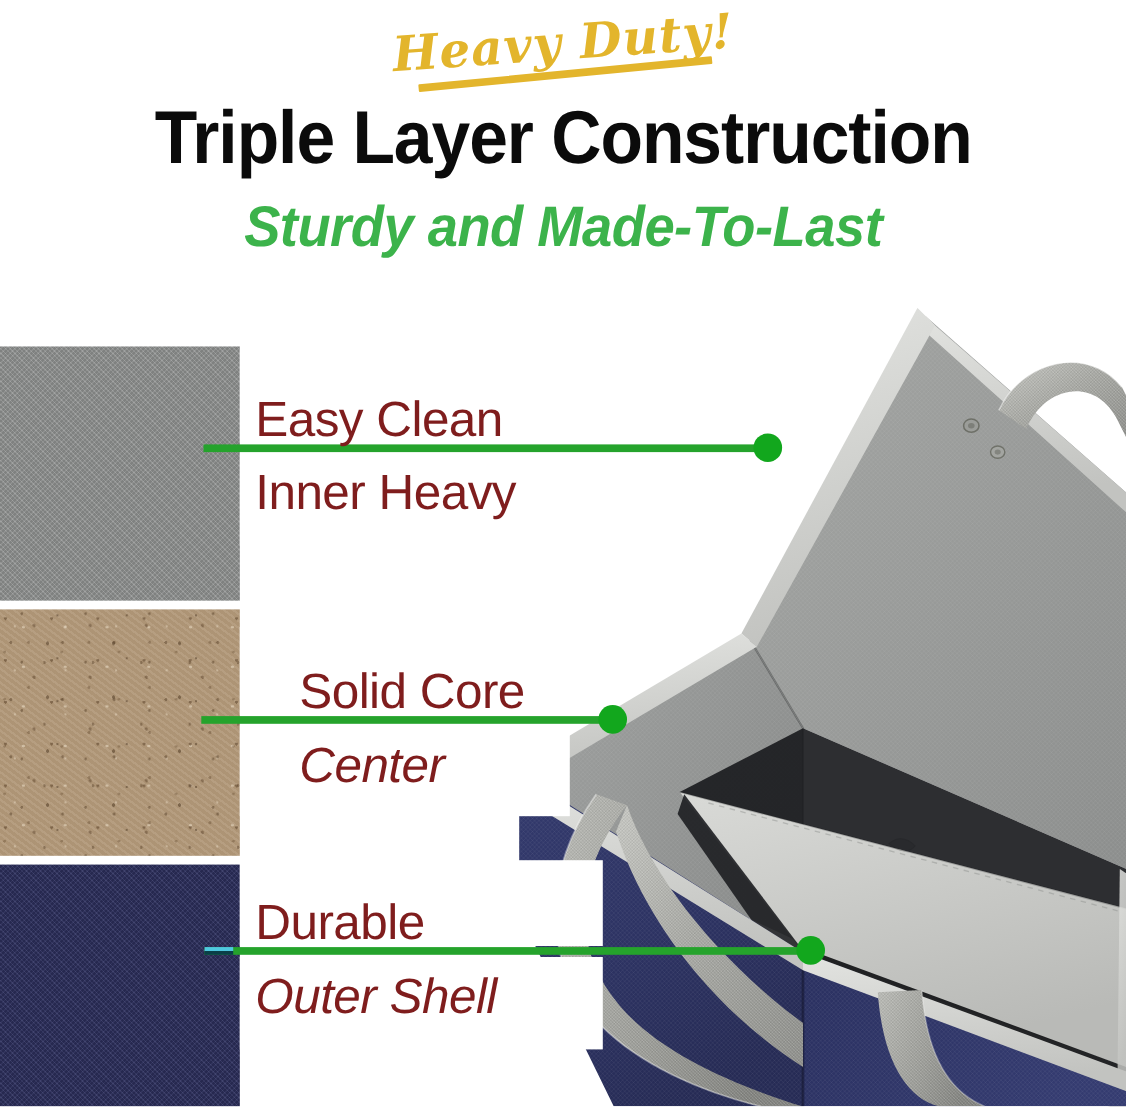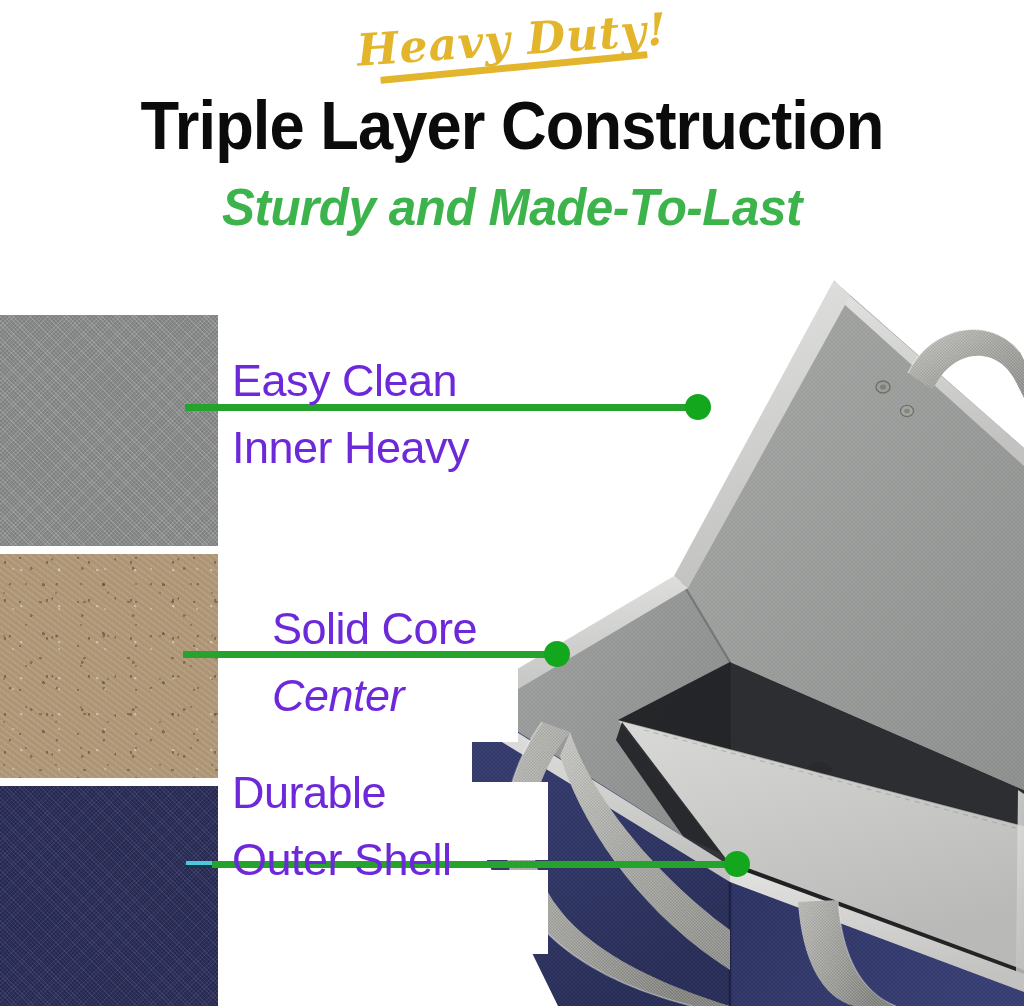--- a/index.html
+++ b/index.html
@@ -148,21 +148,21 @@
     z-index: 8;
   }
 
   
   .callout {
     position: absolute;
     font-family: "Liberation Sans", sans-serif;
     font-weight: normal;
     font-size: 45px;
     line-height: 57px;
-    color: #6d28d9;
+    color: #7f1d1d;
     z-index: 10;
     white-space: nowrap;
     letter-spacing: -0.5px;
   }
   .callout span { display: block; }
 
   
   .text-mask {
     position: absolute;
     background: #ffffff;
@@ -355,18 +355,18 @@
   <div class="callout" style="left:232px; top:352px;">
     <span>Easy Clean</span>
     <span style="margin-top:10px;">Inner Heavy</span>
   </div>
 
   <div class="callout" style="left:232px; top:600px;margin-left:40px;">
     <span>Solid Core</span>
     <span style="margin-top:10px;font-style:italic;">Center</span>
   </div>
 
-  <div class="callout" style="left:232px; top:764px;">
+  <div class="callout" style="left:232px; top:810px;">
     <span>Durable</span>
-    <span style="margin-top:10px;">Outer Shell</span>
+    <span style="margin-top:10px;font-style:italic;">Outer Shell</span>
   </div>
 
 </div>
 
 </body></html>

